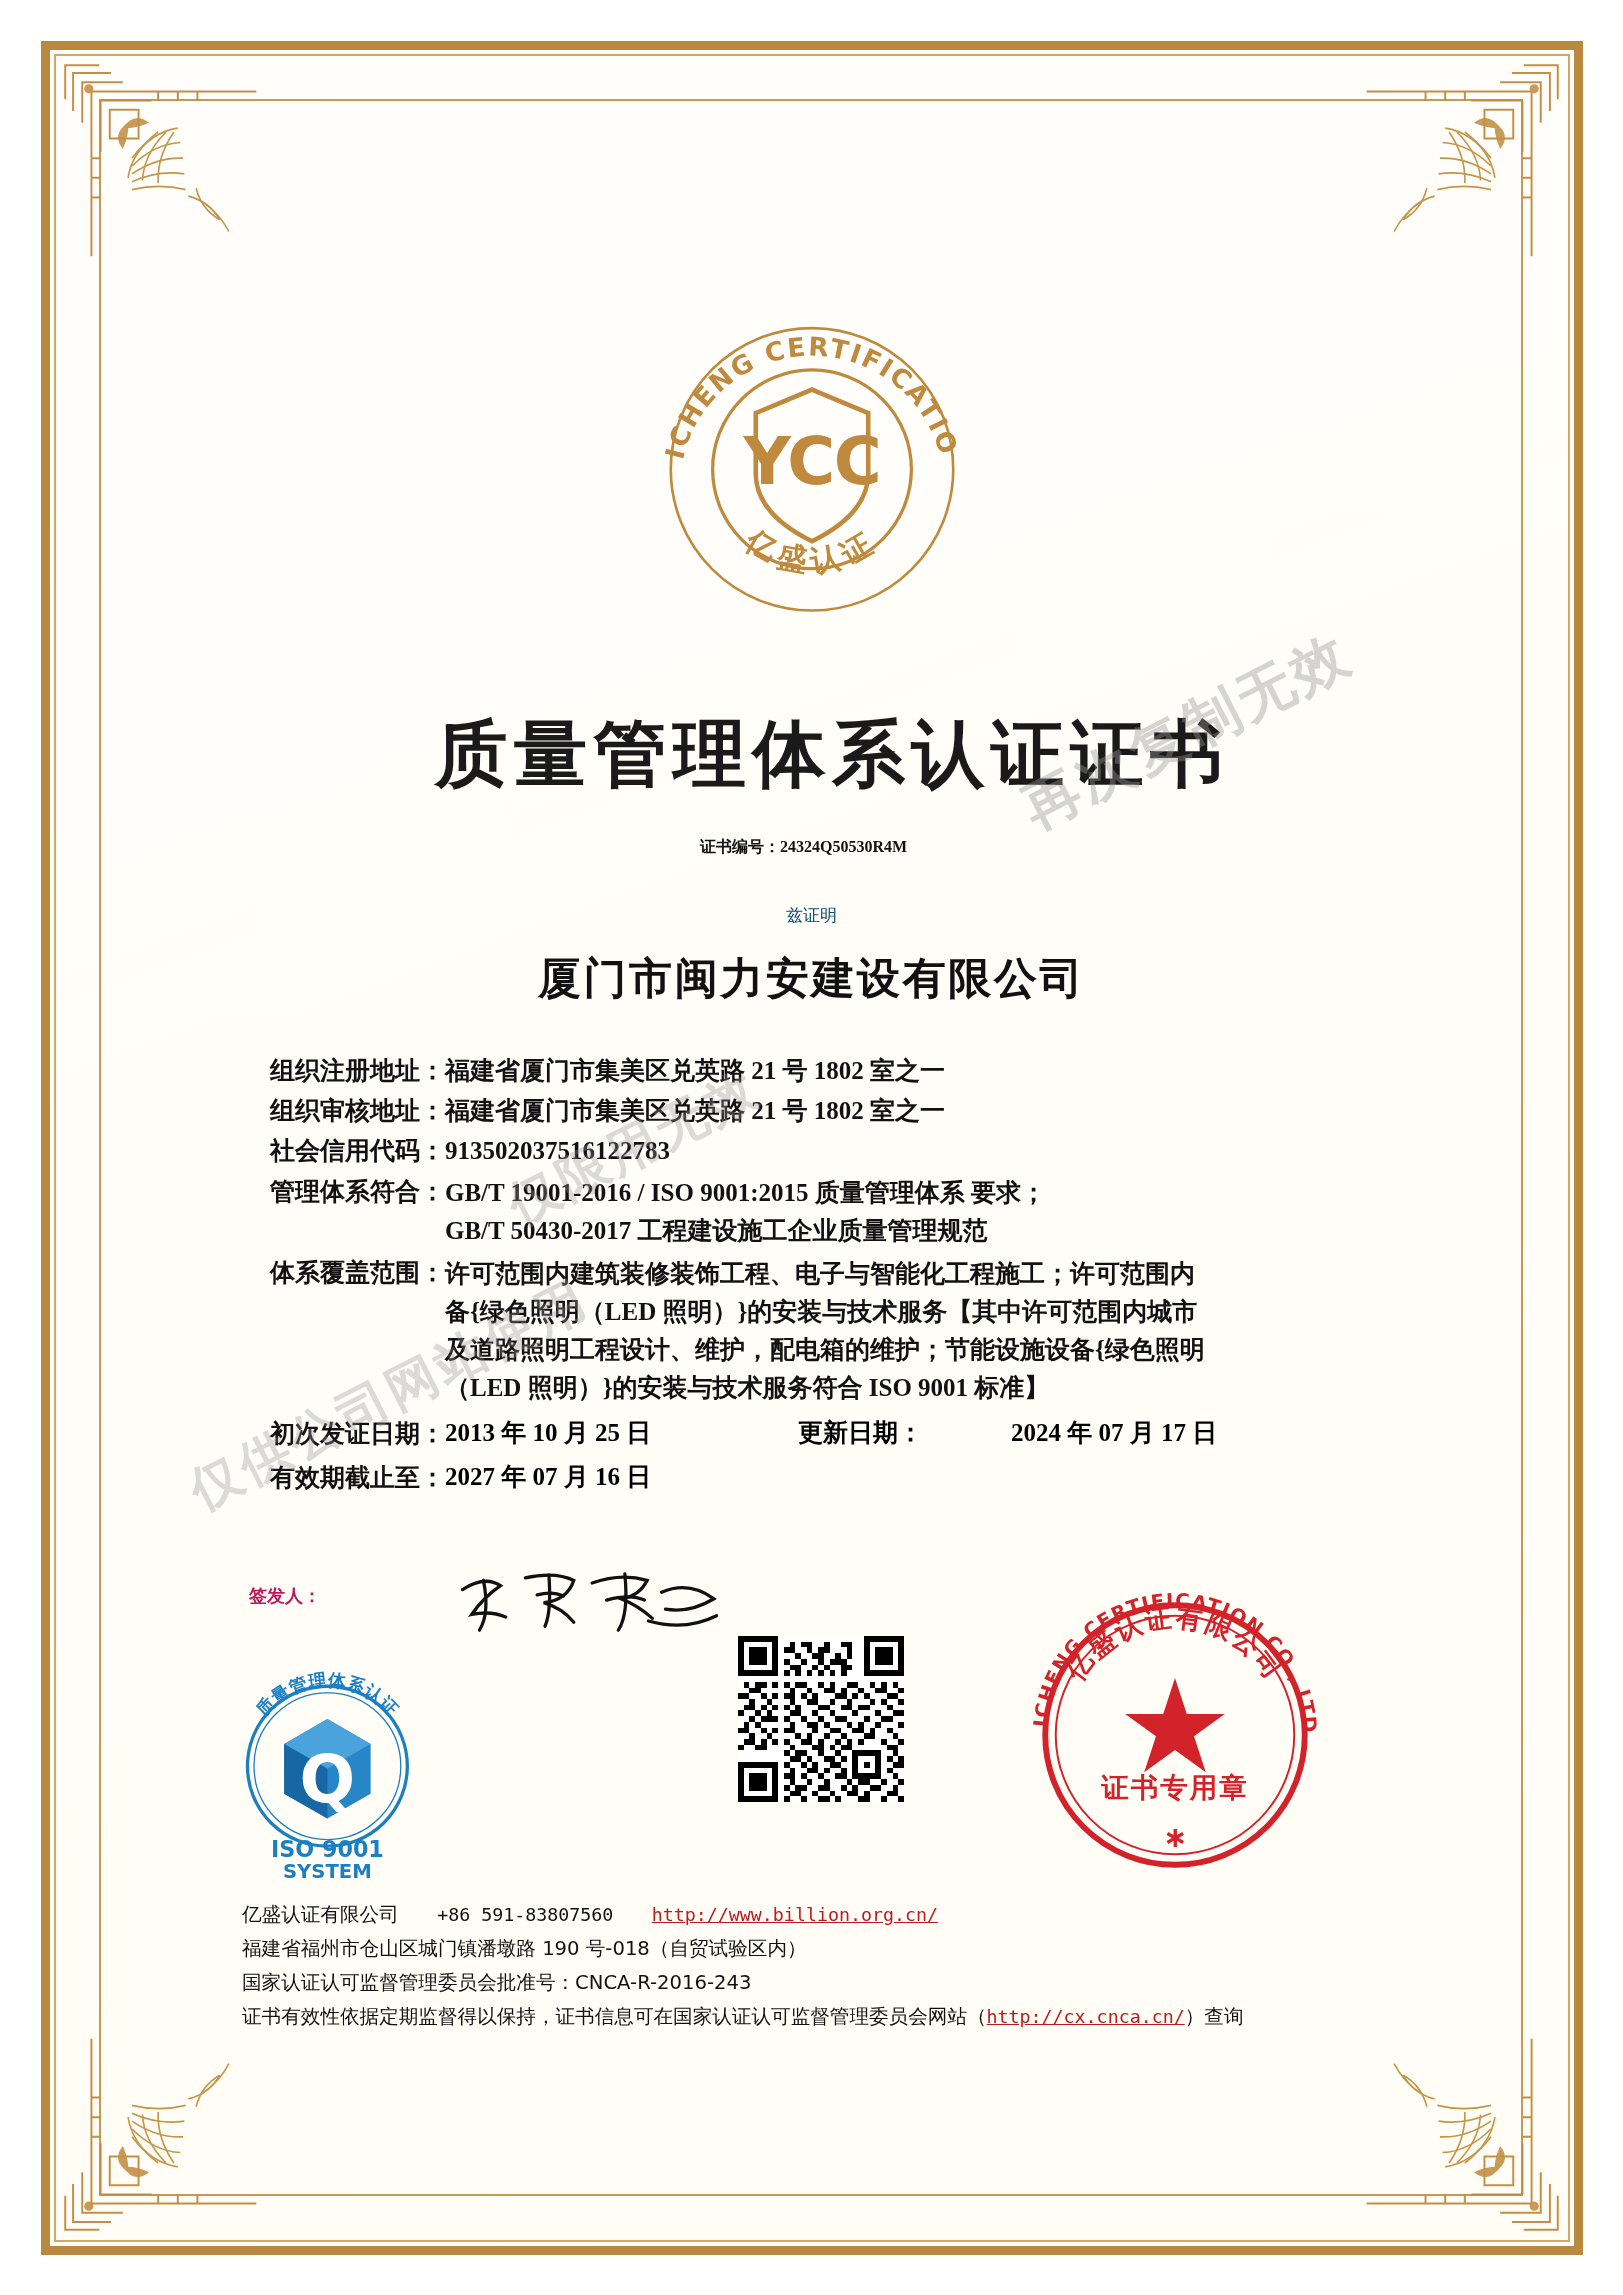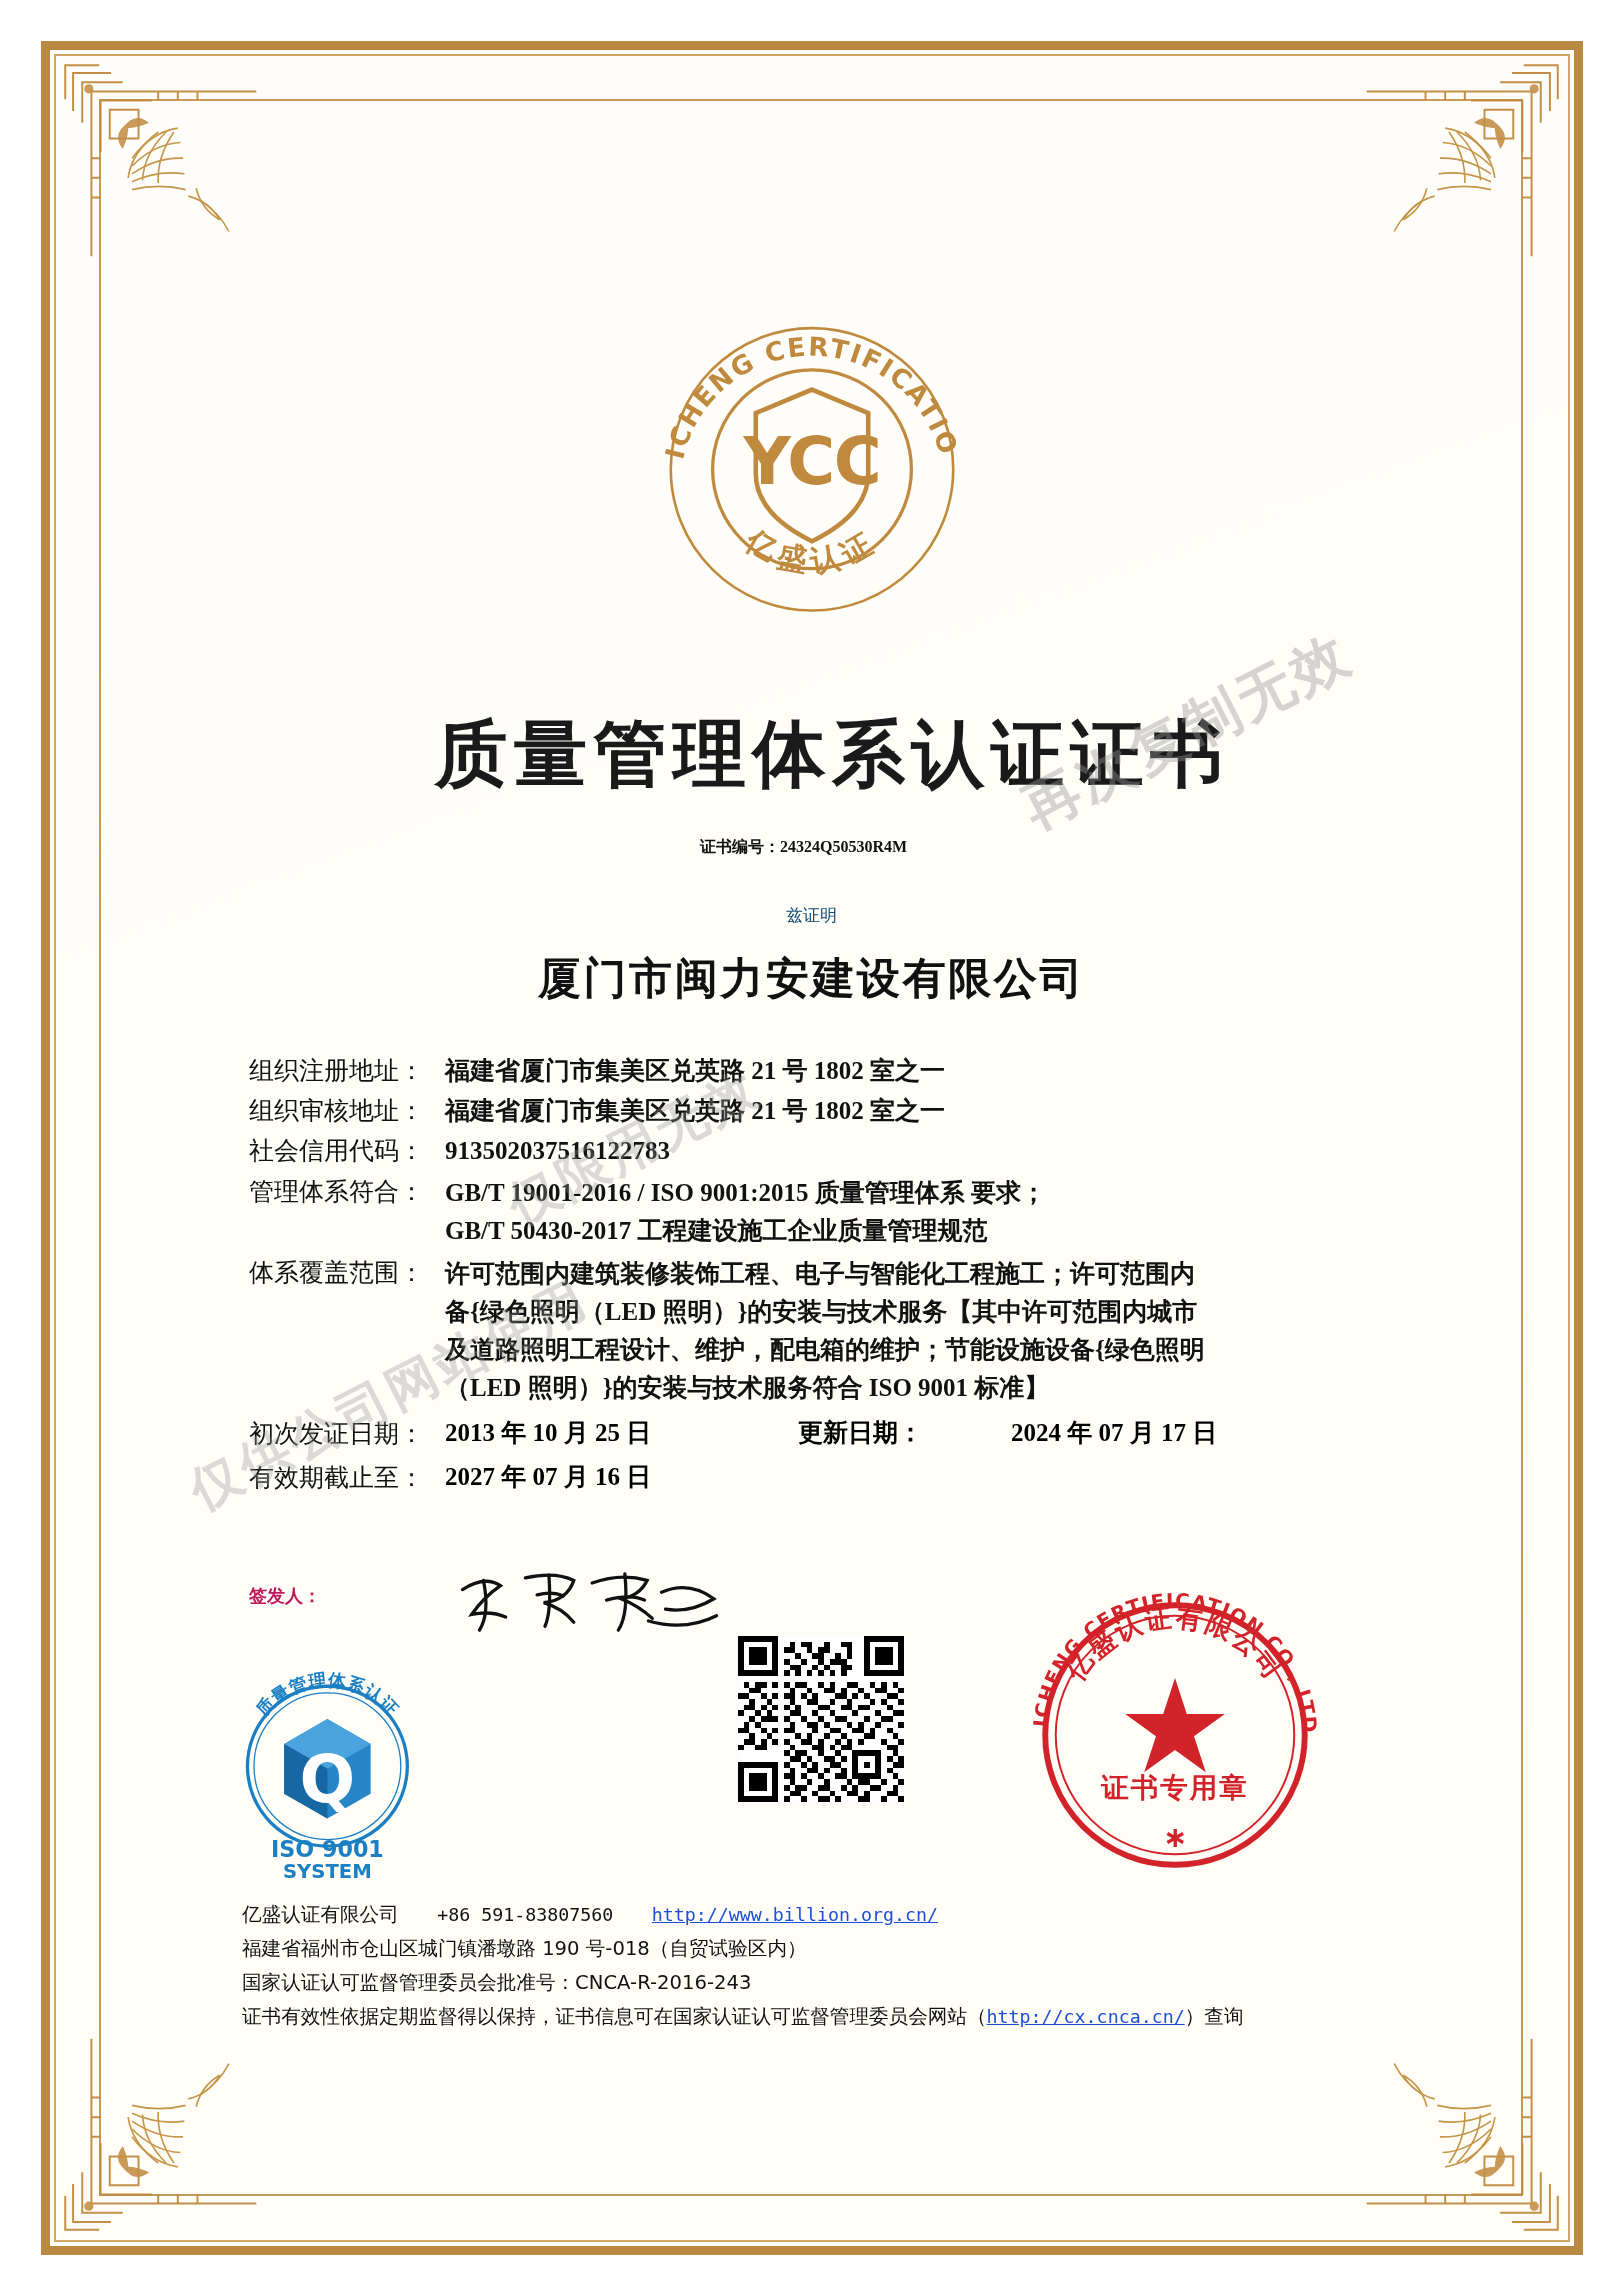--- a/index.html
+++ b/index.html
@@ -122,23 +122,23 @@
     width: 1139px;
   }
   .frow {
     display: flex;
     align-items: flex-start;
     margin-bottom: 5.2px;
   }
   .flabel {
     width: 196px;
     flex: 0 0 196px;
-    text-align: left;
+    text-align: right;
     font-size: 25px;
-    font-weight: normal;
+    font-weight: bold;
     color: #111;
     line-height: 35px;
     white-space: nowrap;
   }
   .fvalue {
     flex: 1 1 auto;
     font-size: 25px;
     font-weight: bold;
     color: #111;
     line-height: 35px;
@@ -215,21 +215,21 @@
     color: #111;
   }
   .fline {
     font-size: 19.6px;
     line-height: 34px;
     white-space: nowrap;
   }
   .fline .sp { display:inline-block; width: 26px; }
   .fline a.url, .fline .url {
     text-decoration: underline;
-    color: #1d4ed8;
+    color: #b91c1c;
     font-family: "DejaVu Sans Mono", monospace;
     font-size: 18.3px;
   }
   .fline .mono { font-family: "DejaVu Sans Mono", monospace; font-size: 18.3px; }
 
   
   .wm {
     position: absolute;
     color: rgba(150,150,150,0.40);
     font-family: "DejaVu Sans", sans-serif;

